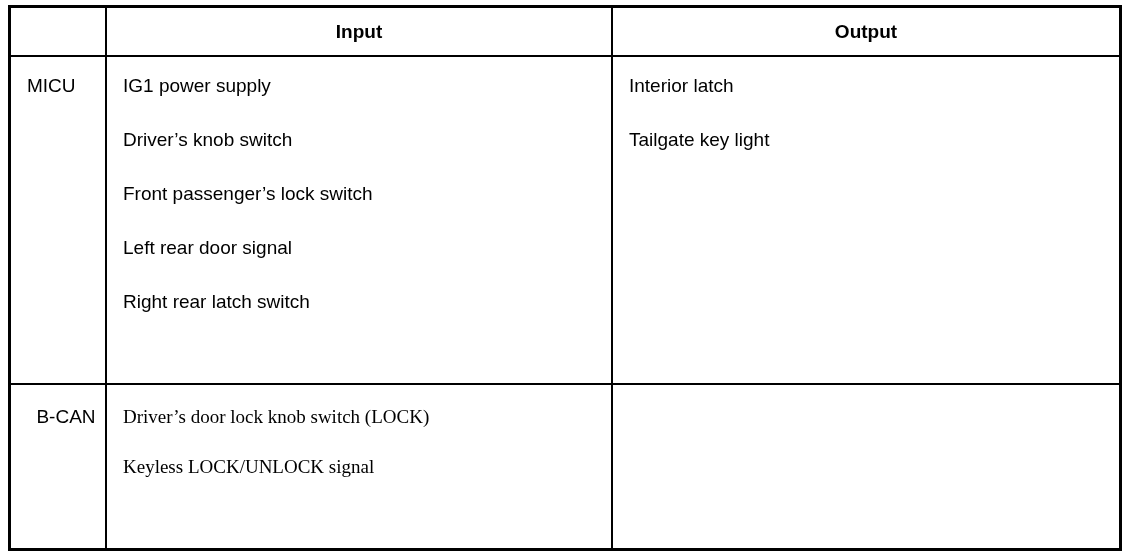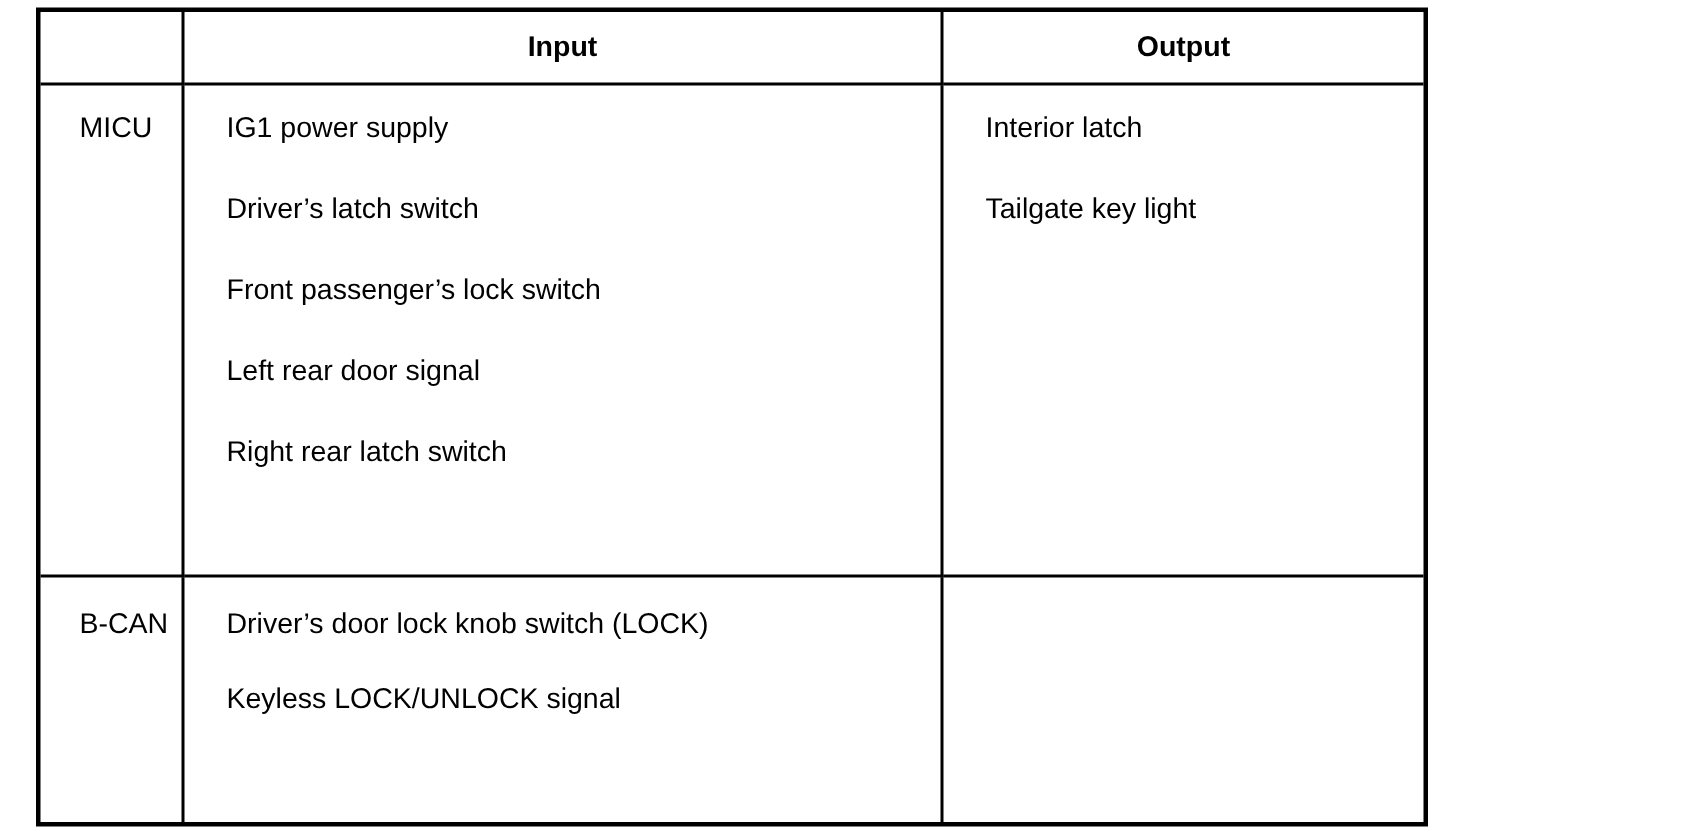--- a/index.html
+++ b/index.html
@@ -6,60 +6,61 @@
   html, body {
     width: 1136px; height: 558px;
     background: #ffffff;
     font-family: "Liberation Sans", "DejaVu Sans", sans-serif;
     color: #000000;
     overflow: hidden;
   }
   .doc-table {
     position: absolute;
     left: 8px; top: 5px;
-    width: 928px; height: 546px;
+    width: 1114px; height: 546px;
     border: 3px solid #000000;
     display: grid;
     grid-template-columns: 96px 506px 1fr;
     grid-template-rows: 49px 328px 1fr;
     background: #ffffff;
-    margin-left: 16px;
   }
   .cell { overflow: hidden; }
   .br { border-right: 2px solid #000000; }
   .bb { border-bottom: 2px solid #000000; }
   .header-cell {
     display: flex;
     align-items: center;
     justify-content: center;
     font-size: 19px;
     font-weight: bold;
   }
   .label-cell {
     font-size: 19px;
-    padding-left: 26px;
+    padding-left: 16px;
     padding-top: 2px;
     line-height: 54px;
   }
   .items-cell {
     font-size: 19px;
-    padding-left: 28px;
+    padding-left: 16px;
     padding-top: 2px;
   }
   .items-cell .item {
     line-height: 54px;
     white-space: nowrap;
   }
   .row-bcan .label-cell,
   .row-bcan.label-cell {
     line-height: 50px;
     padding-top: 7px;
+    text-align: center;
   }
   .bcan-items {
     padding-top: 7px;
+    font-family: Liberation Serif, serif;
   }
   .bcan-items .item {
     line-height: 50px;
   }
 </style>
 </head>
 <body>
 
 <div class="doc-table">
 
@@ -69,21 +70,21 @@
   </div>
   <div class="cell bb header-cell">
     <span>Output</span>
   </div>
 
   <div class="cell br bb label-cell">
     <span>MICU</span>
   </div>
   <div class="cell br bb items-cell">
     <div class="item">IG1 power supply</div>
-    <div class="item">Driver’s latch switch</div>
+    <div class="item">Driver’s knob switch</div>
     <div class="item">Front passenger’s lock switch</div>
     <div class="item">Left rear door signal</div>
     <div class="item">Right rear latch switch</div>
   </div>
   <div class="cell bb items-cell">
     <div class="item">Interior latch</div>
     <div class="item">Tailgate key light</div>
   </div>
 
   <div class="cell br label-cell row-bcan">

